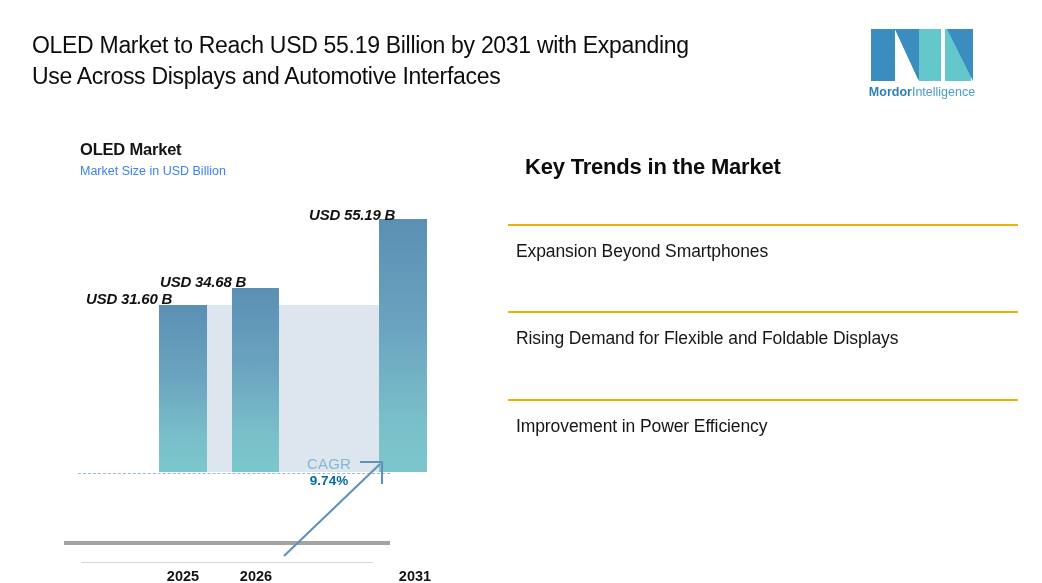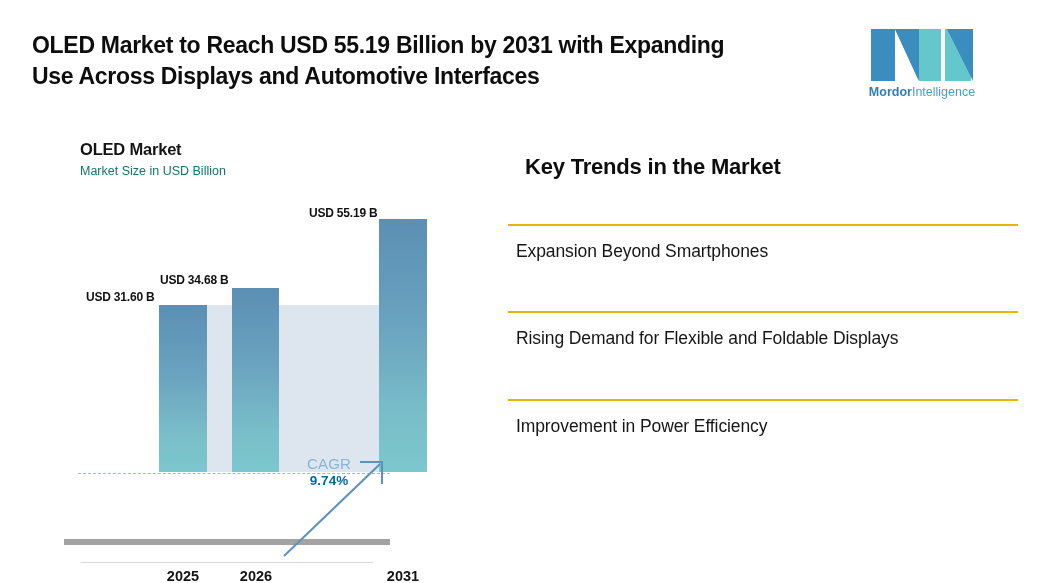--- a/index.html
+++ b/index.html
@@ -17,21 +17,21 @@
   }
 
   
   #header-title {
     position: absolute;
     left: 32px;
     top: 30px;
     width: 790px;
     font-size: 23px;
     line-height: 31px;
-    font-weight: bold;
+    font-weight: normal;
     letter-spacing: -0.3px;
     color: #0d0d0d;
   }
   #header-title .ttl-line { display: block; }
 
   
   #brand-logo {
     position: absolute;
     left: 866px;
     top: 27px;
@@ -56,38 +56,38 @@
   #brand-logo .wm-light { font-weight: normal; color: #4a9dc7; }
 
   
   #chart-card {
     position: absolute;
     left: 64px;
     top: 128px;
     width: 326px;
     height: 417px;
     background: #ffffff;
-    border-bottom: 6px solid #a3a3a3;
+    border-bottom: 4px solid #a3a3a3;
     box-sizing: border-box;
   }
   #chart-title {
     position: absolute;
     left: 16px;
     top: 12px;
     font-size: 16.5px;
     font-weight: bold;
     color: #141414;
     letter-spacing: -0.2px;
   }
   #chart-subtitle {
     position: absolute;
     left: 16px;
     top: 36px;
     font-size: 12.5px;
-    color: #0f766e;
+    color: #3b82f6;
   }
 
   
   #plot-area {
     position: absolute;
     left: 0px;
     top: 90px;
     width: 326px;
     height: 254px;
   }
@@ -96,25 +96,26 @@
     bottom: 0;
   }
   .bar-value {
     background: linear-gradient(180deg, #5b8fb4 0%, #6aa3bf 42%, #79bec9 78%, #7cc7cd 100%);
   }
   .bar-gap {
     background: #dde5ee;
   }
   .bar-label {
     position: absolute;
-    font-size: 12px;
+    font-size: 15px;
     font-weight: bold;
     color: #111111;
     white-space: nowrap;
     letter-spacing: -0.2px;
+    font-style: italic;
   }
   #baseline {
     position: absolute;
     left: 17px;
     top: 344px;
     width: 292px;
     height: 1px;
     background: #d6d6d6;
   }
   #dashed-line {
@@ -247,21 +248,21 @@
     </svg>
     <div id="cagr-block">
       <div id="cagr-label">CAGR</div>
       <div id="cagr-value">9.74%</div>
     </div>
 
     <div id="baseline"></div>
 
     <div class="x-tick" style="left:88px; width:62px;">2025</div>
     <div class="x-tick" style="left:161px; width:62px;">2026</div>
-    <div class="x-tick" style="left:308px; width:62px;">2031</div>
+    <div class="x-tick" style="left:320px; width:62px;">2031</div>
 
   </div>
 </div>
 
 <div id="trends-panel">
   <div id="trends-heading">Key Trends in the Market</div>
 
   <div class="trend-item" style="top:75px; height:87px;">
     <span class="trend-text">Expansion Beyond Smartphones</span>
   </div>

